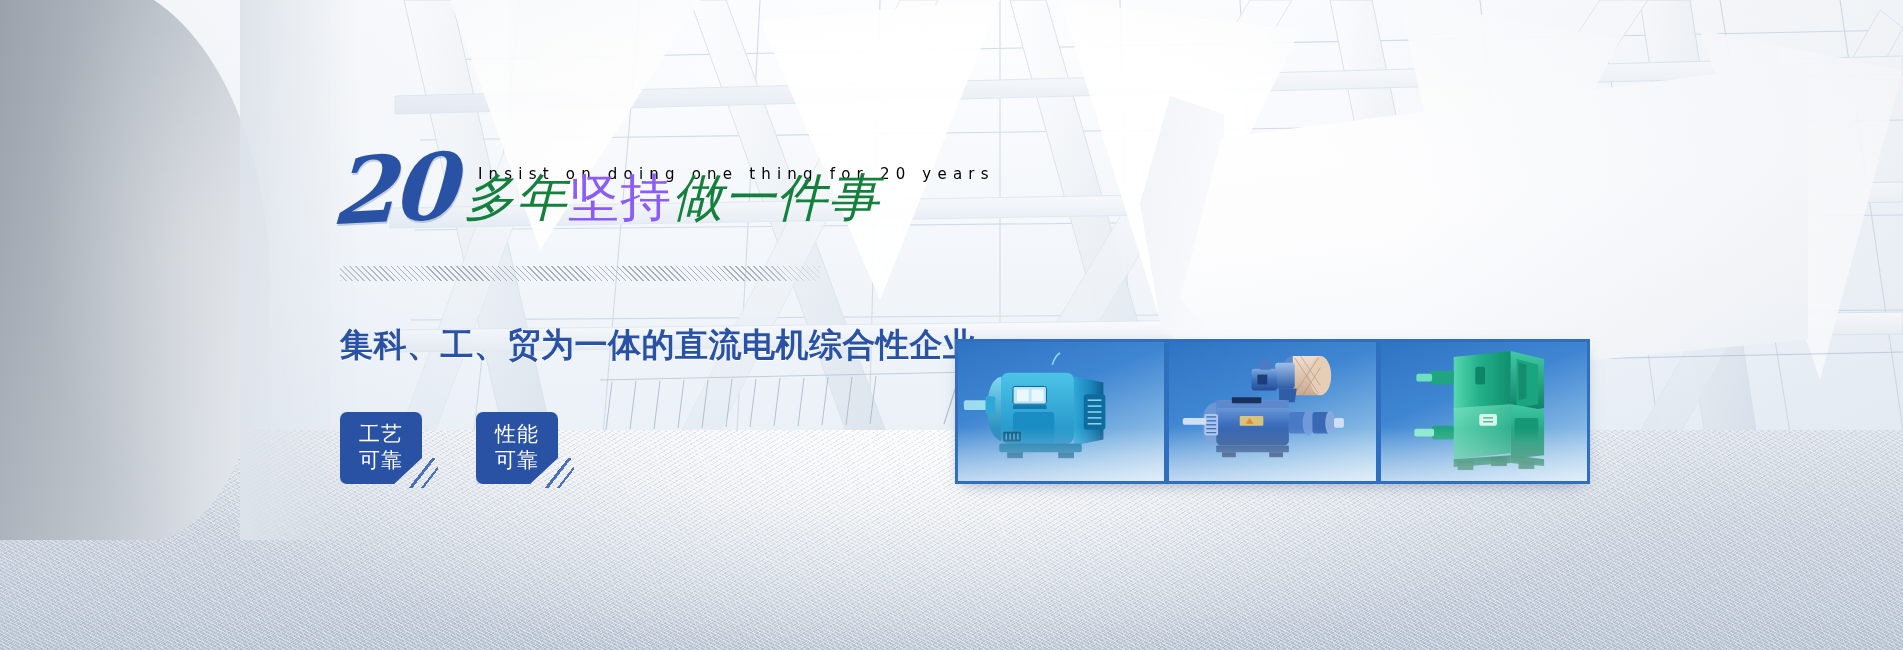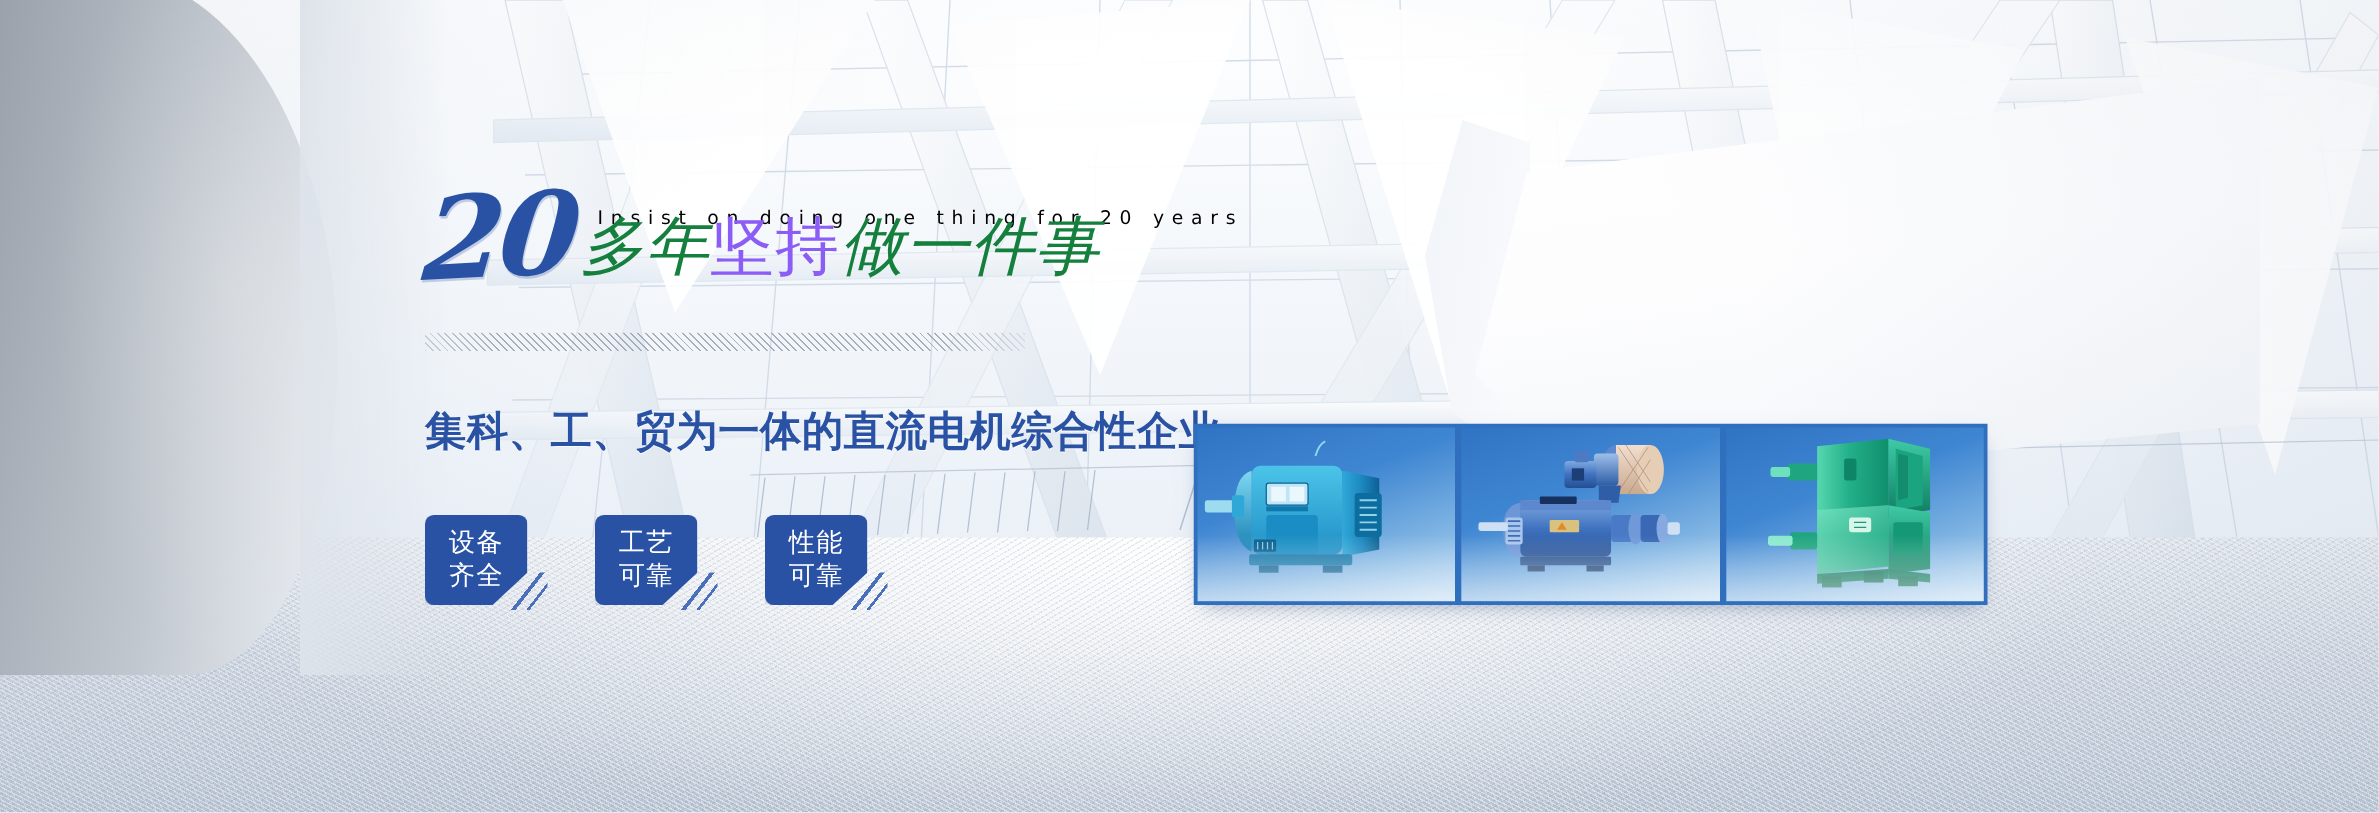--- a/index.html
+++ b/index.html
@@ -293,27 +293,20 @@
       </span>
     </div>
 
     <div class="hatch"></div>
 
     <div class="subtitle">集科、工、贸为一体的直流电机综合性企业</div>
 
     <div class="badges">
       <div class="badge">
         <div class="badge-box">
-          <span>设备</span>
-          <span>齐全</span>
-        </div>
-        <span class="badge-tail"></span>
-      </div>
-      <div class="badge">
-        <div class="badge-box">
           <span>工艺</span>
           <span>可靠</span>
         </div>
         <span class="badge-tail"></span>
       </div>
       <div class="badge">
         <div class="badge-box">
           <span>性能</span>
           <span>可靠</span>
         </div>

